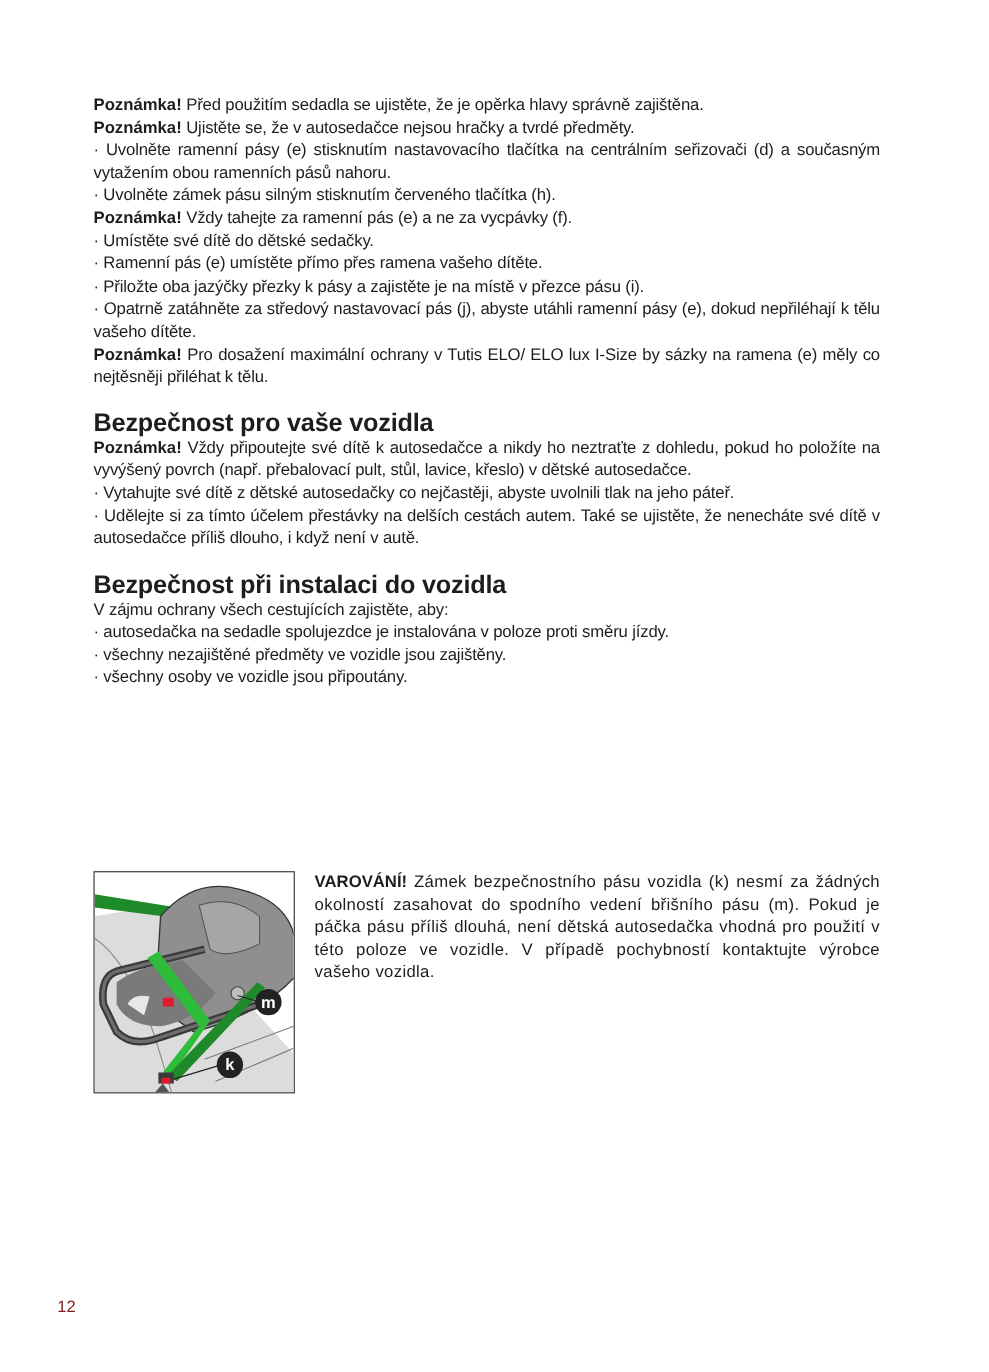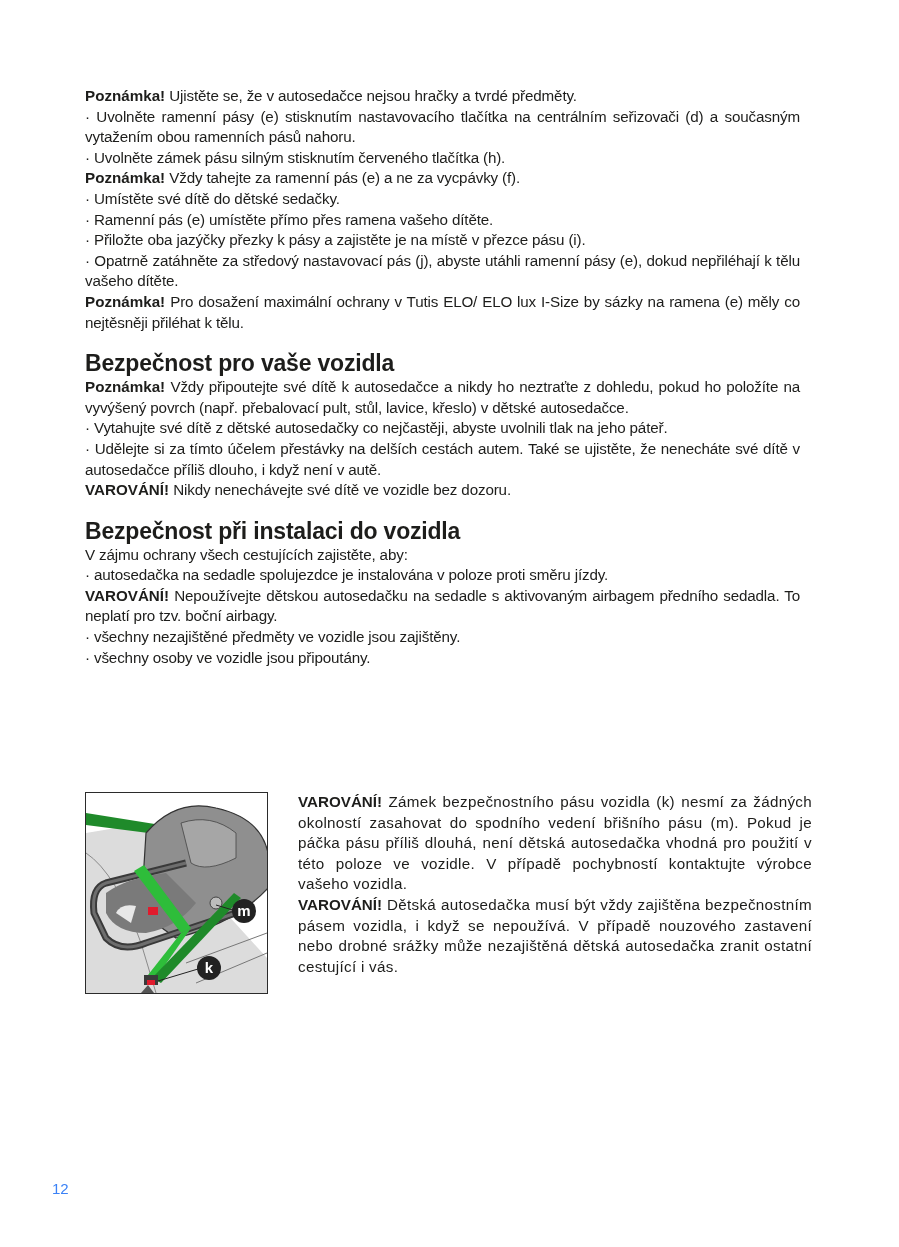--- a/index.html
+++ b/index.html
@@ -21,60 +21,59 @@
     }
     .gap-h1 { height: 16px; }
     .gap-h2 { height: 16px; }
     .figure-block { position: absolute; left: 85px; top: 792px; width: 715px; height: 202px; }
     .figure {
       position: absolute; left: 0; top: 0; width: 181px; height: 200px;
       border: 1.5px solid #2b2b2b; background: #ffffff; overflow: hidden;
     }
     .figure svg { display: block; }
     .warn-text {
-      position: absolute; left: 201px; top: 0; width: 514px; margin-left: 12px;
+      position: absolute; left: 201px; top: 0; width: 514px;
     }
     .warn-text .p { letter-spacing: 0.3px; }
     .page-number {
-      position: absolute; left: 52px; top: 1180px; font-size: 15px; color: #3b82f6;
+      position: absolute; left: 52px; top: 1180px; font-size: 15px; color: #7f1d1d;
     }
   </style>
 </head>
 <body>
 
 <div class="page">
   <div>
+    <p class="p"><b>Poznámka!</b> <span>Před použitím sedadla se ujistěte, že je opěrka hlavy správně zajištěna.</span></p>
     <p class="p"><b>Poznámka!</b> <span>Ujistěte se, že v autosedačce nejsou hračky a tvrdé předměty.</span></p>
     <p class="p">· Uvolněte ramenní pásy (e) stisknutím nastavovacího tlačítka na centrálním seřizovači (d) a současným vytažením obou ramenních pásů nahoru.</p>
     <p class="p">· Uvolněte zámek pásu silným stisknutím červeného tlačítka (h).</p>
     <p class="p"><b>Poznámka!</b> <span>Vždy tahejte za ramenní pás (e) a ne za vycpávky (f).</span></p>
     <p class="p">· Umístěte své dítě do dětské sedačky.</p>
     <p class="p">· Ramenní pás (e) umístěte přímo přes ramena vašeho dítěte.</p>
     <p class="p">· Přiložte oba jazýčky přezky k pásy a zajistěte je na místě v přezce pásu (i).</p>
     <p class="p">· Opatrně zatáhněte za středový nastavovací pás (j), abyste utáhli ramenní pásy (e), dokud nepřiléhají k tělu vašeho dítěte.</p>
     <p class="p"><b>Poznámka!</b> <span>Pro dosažení maximální ochrany v Tutis ELO/ ELO lux I-Size by sázky na ramena (e) měly co nejtěsněji přiléhat k tělu.</span></p>
   </div>
 
   <div class="gap-h1"></div>
 
   <div>
     <h2 class="h">Bezpečnost pro vaše vozidla</h2>
     <p class="p"><b>Poznámka!</b> <span>Vždy připoutejte své dítě k autosedačce a nikdy ho neztraťte z dohledu, pokud ho položíte na vyvýšený povrch (např. přebalovací pult, stůl, lavice, křeslo) v dětské autosedačce.</span></p>
     <p class="p">· Vytahujte své dítě z dětské autosedačky co nejčastěji, abyste uvolnili tlak na jeho páteř.</p>
     <p class="p">· Udělejte si za tímto účelem přestávky na delších cestách autem. Také se ujistěte, že nenecháte své dítě v autosedačce příliš dlouho, i když není v autě.</p>
-    <p class="p"><b>VAROVÁNÍ!</b> <span>Nikdy nenechávejte své dítě ve vozidle bez dozoru.</span></p>
   </div>
 
   <div class="gap-h2"></div>
 
   <div>
     <h2 class="h">Bezpečnost při instalaci do vozidla</h2>
     <p class="p">V zájmu ochrany všech cestujících zajistěte, aby:</p>
     <p class="p">· autosedačka na sedadle spolujezdce je instalována v poloze proti směru jízdy.</p>
-    <p class="p"><b>VAROVÁNÍ!</b> <span>Nepoužívejte dětskou autosedačku na sedadle s aktivovaným airbagem předního sedadla. To neplatí pro tzv. boční airbagy.</span></p>
     <p class="p">· všechny nezajištěné předměty ve vozidle jsou zajištěny.</p>
     <p class="p">· všechny osoby ve vozidle jsou připoutány.</p>
   </div>
 </div>
 
 <div class="figure-block">
   <div class="figure">
     <svg width="181" height="200" viewBox="0 0 181 200" xmlns="http://www.w3.org/2000/svg">
 
       <path d="M0 40 L0 200 L181 200 L181 165 L140 120 L60 30 Z" fill="#dcdcdc"></path>
@@ -110,17 +109,16 @@
 
       <circle cx="158" cy="118" r="12" fill="#222"></circle>
       <text x="158" y="123" text-anchor="middle" font-family="Liberation Sans, sans-serif" font-weight="bold" font-size="15" fill="#ffffff">m</text>
       <circle cx="123" cy="175" r="12" fill="#222"></circle>
       <text x="123" y="180" text-anchor="middle" font-family="Liberation Sans, sans-serif" font-weight="bold" font-size="15" fill="#ffffff">k</text>
     </svg>
   </div>
 
   <div class="warn-text">
     <p class="p"><b>VAROVÁNÍ!</b> <span>Zámek bezpečnostního pásu vozidla (k) nesmí za žádných okolností zasahovat do spodního vedení břišního pásu (m). Pokud je páčka pásu příliš dlouhá, není dětská autosedačka vhodná pro použití v této poloze ve vozidle. V případě pochybností kontaktujte výrobce vašeho vozidla.</span></p>
-    <p class="p"><b>VAROVÁNÍ!</b> <span>Dětská autosedačka musí být vždy zajištěna bezpečnostním pásem vozidla, i když se nepoužívá. V případě nouzového zastavení nebo drobné srážky může nezajištěná dětská autosedačka zranit ostatní cestující i vás.</span></p>
   </div>
 </div>
 
 <div class="page-number">12</div>
 
 </body></html>

